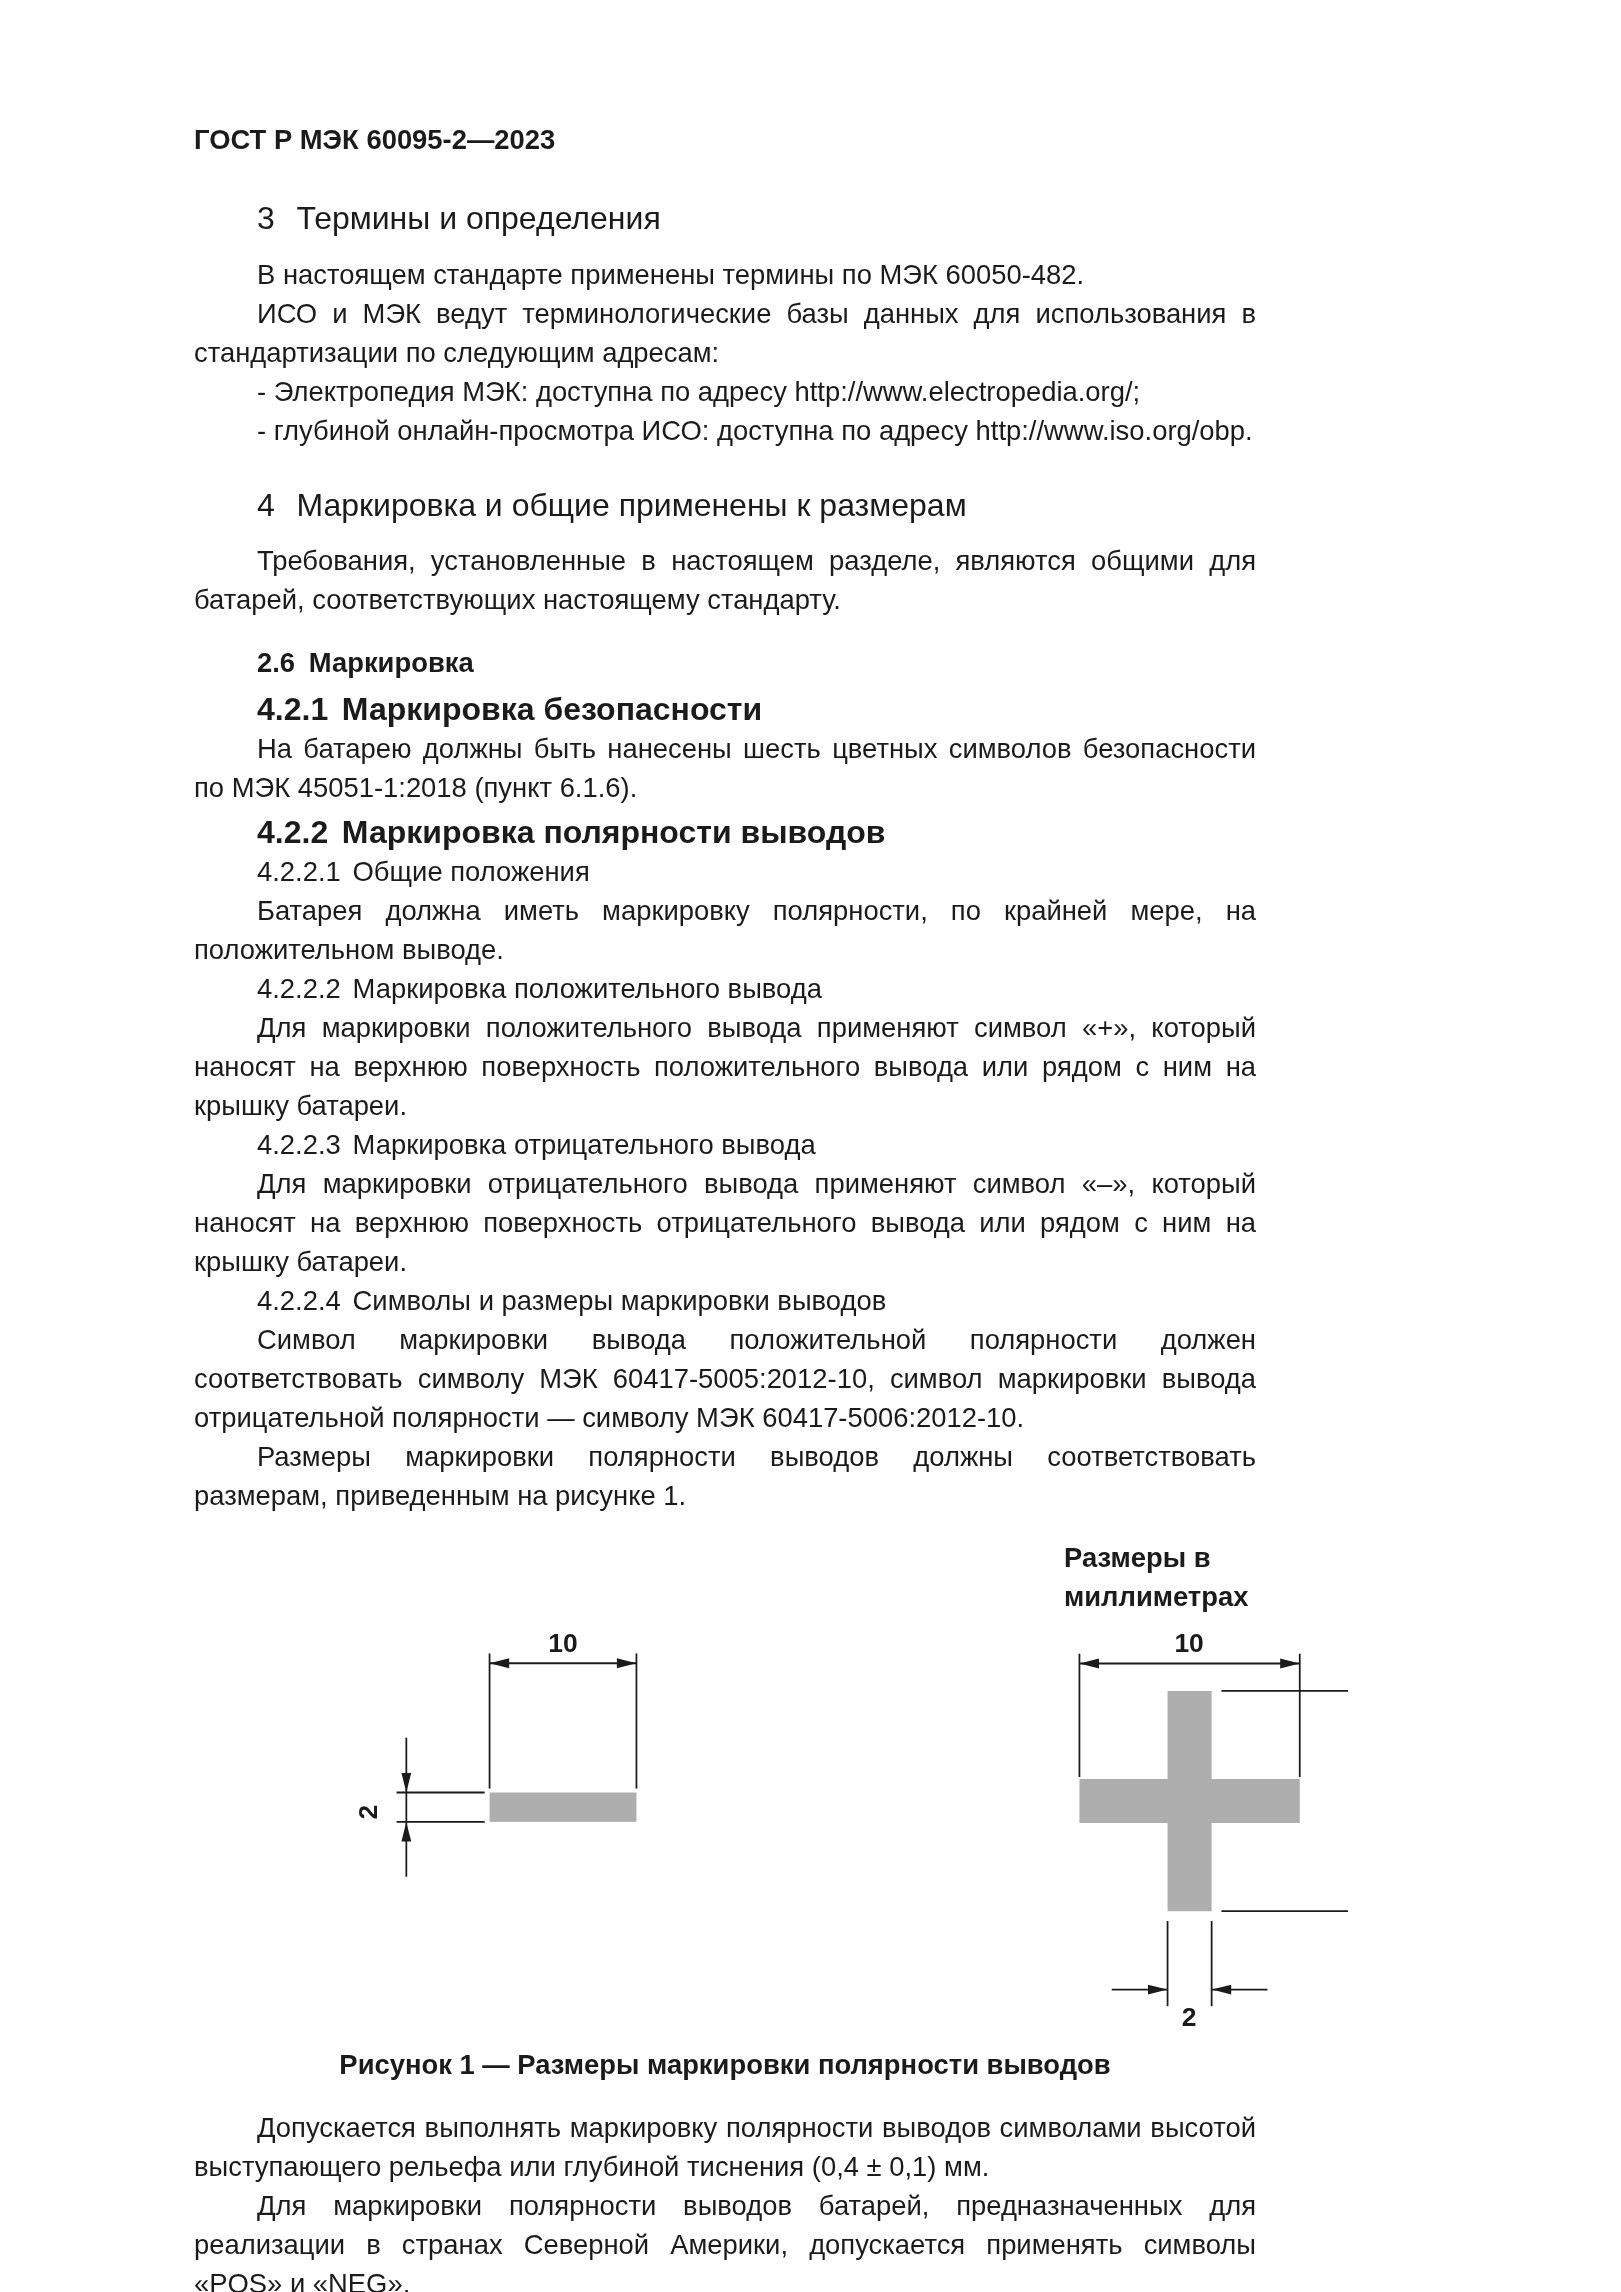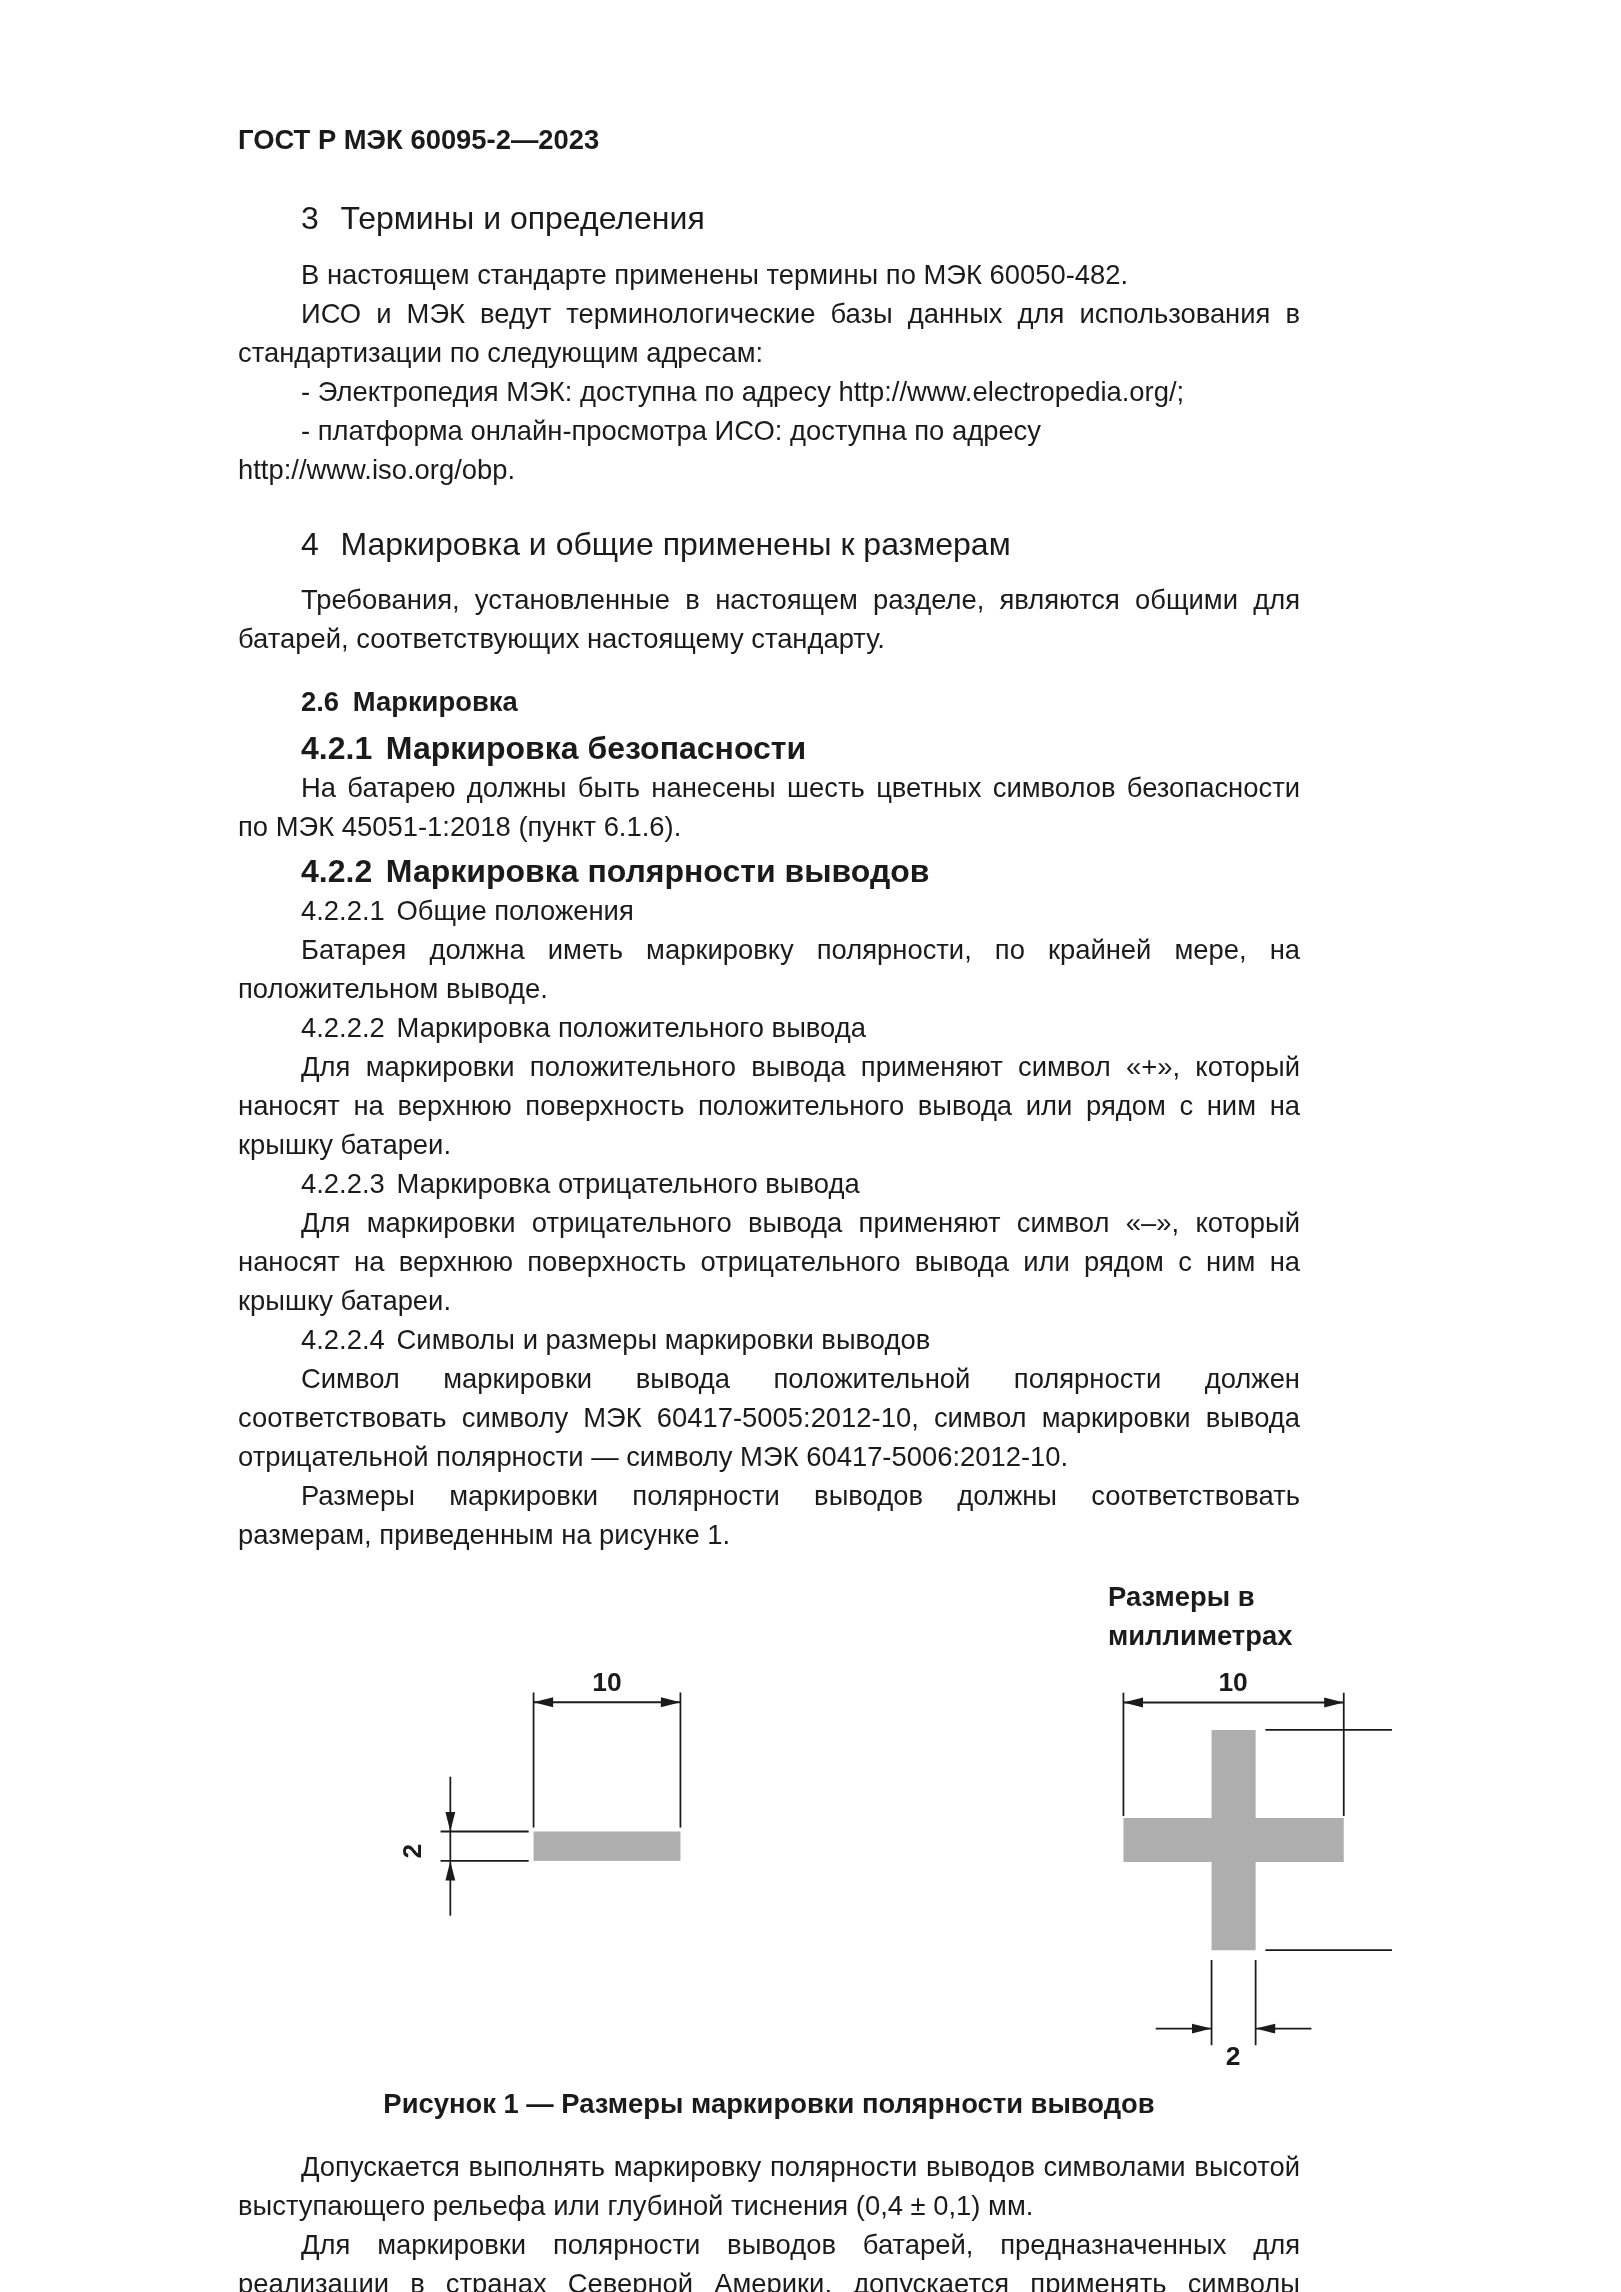--- a/index.html
+++ b/index.html
@@ -7,21 +7,20 @@
   .page {
     position:relative;
     width:1348px; height:2293px;
     background:#ffffff;
     color:#1b1b1b;
     font-family:"Liberation Sans", sans-serif;
     font-size:27.4px;
     line-height:39px;
     padding:118px 92px 0 194px;
     overflow:hidden;
-    margin-left:44px;
   }
   .doc-header { font-weight:bold; font-size:27.4px; line-height:43px; }
   .h1 { font-weight:normal; font-size:32px; line-height:45px; text-indent:63px; margin:35px 0 13.7px 0; }
   .h1 .ht { margin-left:21.6px; }
   .h1-mid { margin-top:33px; }
   .h2 { font-weight:bold; font-size:27.4px; line-height:43px; text-indent:63px; margin:29px 0 5.9px 0; }
   .h2 .ht { margin-left:13.7px; }
   .h2-tight { margin-top:21.6px; }
   .h3 { font-weight:bold; font-size:32px; line-height:39px; text-indent:63px; margin:5.9px 0 0 0; }
   .h3 .ht { margin-left:13.7px; }
@@ -47,21 +46,21 @@
 
 <div class="page">
 
   <div class="doc-header">ГОСТ Р МЭК 60095-2—2023</div>
 
   <div class="h1"><span class="num">3</span><span class="ht">Термины и определения</span></div>
 
   <p class="para">В настоящем стандарте применены термины по МЭК 60050-482.</p>
   <p class="para">ИСО и МЭК ведут терминологические базы данных для использования в стандартизации по следующим адресам:</p>
   <div class="li">- Электропедия МЭК: доступна по адресу http://www.electropedia.org/;</div>
-  <div class="li">- платформа онлайн-просмотра ИСО: доступна по адресу http://www.iso.org/obp.</div>
+  <div class="li">- глубиной онлайн-просмотра ИСО: доступна по адресу http://www.iso.org/obp.</div>
 
   <div class="h1 h1-mid"><span class="num">4</span><span class="ht">Маркировка и общие применены к размерам</span></div>
 
   <p class="para">Требования, установленные в настоящем разделе, являются общими для батарей, соответствующих настоящему стандарту.</p>
 
   <div class="h2 h2-tight"><span class="num">2.6</span><span class="ht">Маркировка</span></div>
 
   <div class="h3"><span class="num">4.2.1</span><span class="ht">Маркировка безопасности</span></div>
   <p class="para">На батарею должны быть нанесены шесть цветных символов безопасности по МЭК 45051-1:2018 (пункт 6.1.6).</p>
 

